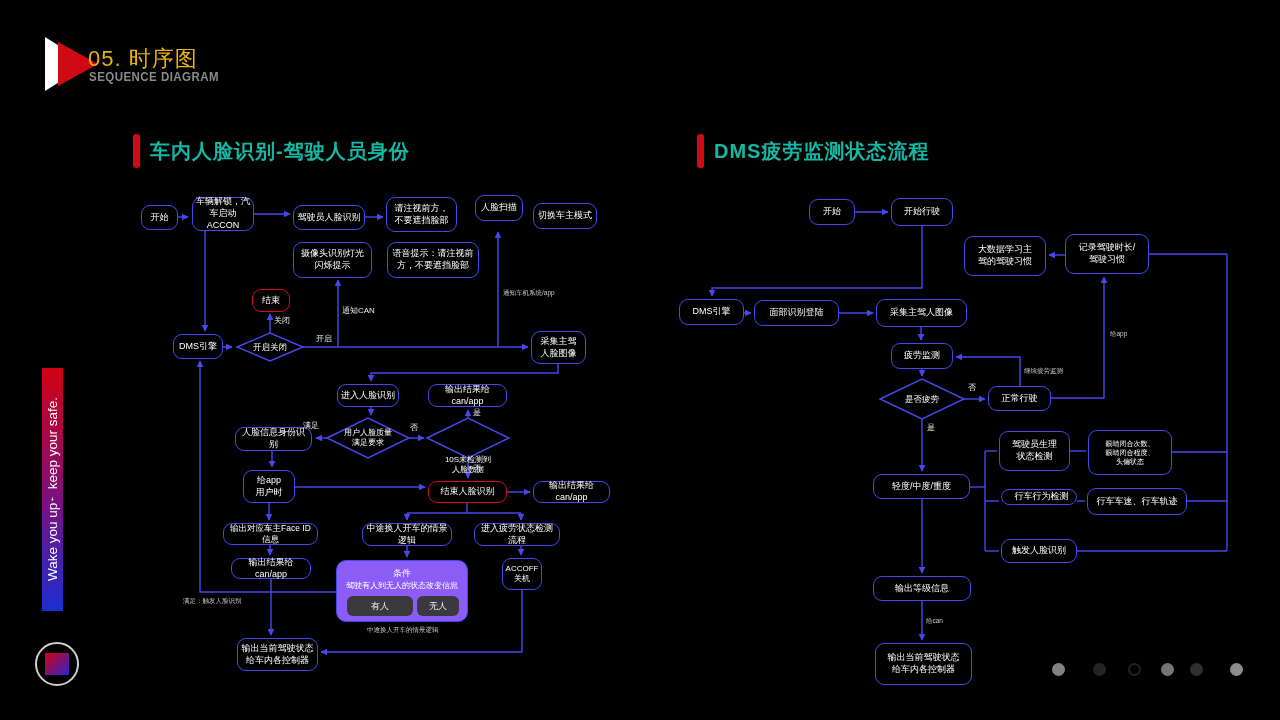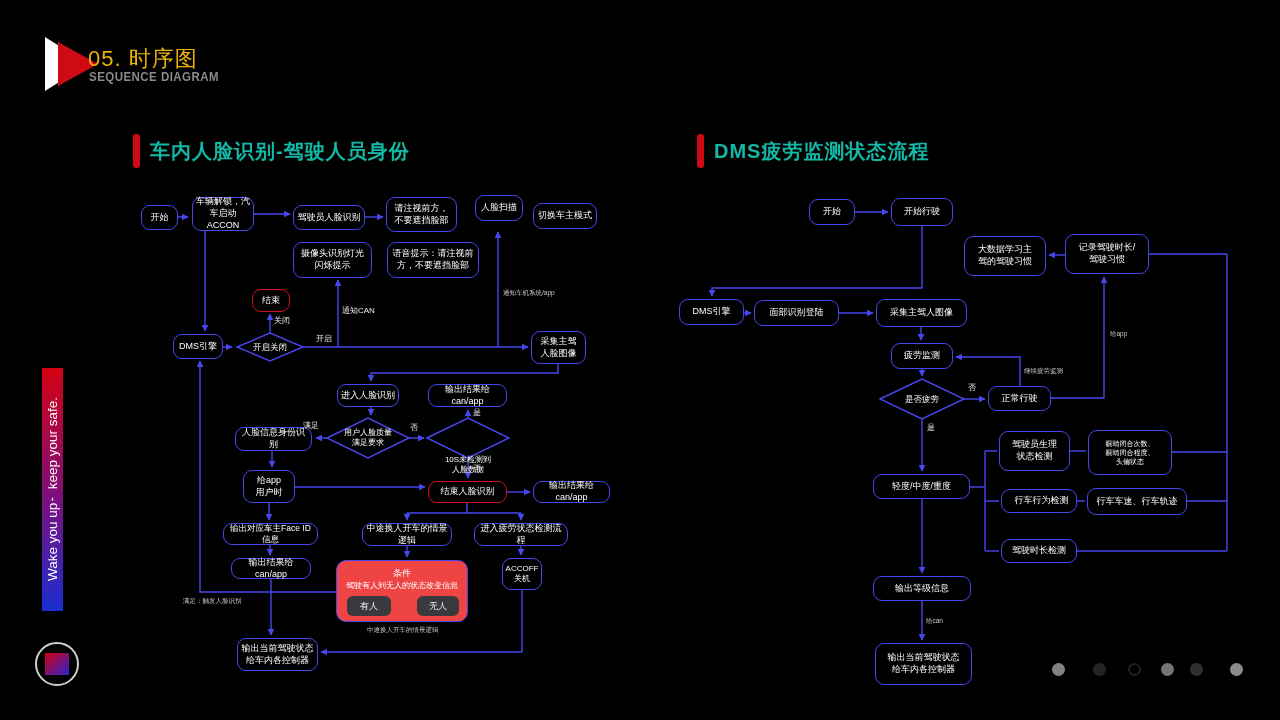--- a/index.html
+++ b/index.html
@@ -15,21 +15,21 @@
   
   .node{position:absolute;box-sizing:border-box;display:flex;align-items:center;justify-content:center;
         text-align:center;background:#000;border:1.5px solid #4747ee;border-radius:9px;color:#fff;
         font-size:9px;line-height:1.3;white-space:pre-line;padding:1px 3px;}
   .node.red{border-color:#d0101c;}
   .dtext{position:absolute;display:flex;align-items:center;justify-content:center;text-align:center;
          color:#fff;font-size:8.5px;line-height:1.25;white-space:pre-line;}
   .elabel{position:absolute;color:#e9e9e9;font-size:8px;white-space:nowrap;}
   .elabel.tiny{font-size:6.5px;color:#c9c9c9;}
   
-  .condbox{position:absolute;box-sizing:border-box;background:#ef4444;border:1.5px solid #4747ee;border-radius:10px;}
+  .condbox{position:absolute;box-sizing:border-box;background:#8b5cf6;border:1.5px solid #4747ee;border-radius:10px;}
   .cond-title{position:absolute;top:6px;left:0;width:100%;text-align:center;color:#fff;font-size:9px;}
   .cond-desc{position:absolute;top:19px;left:0;width:100%;text-align:center;color:#fff;font-size:8px;}
   .cbtn{position:absolute;background:#3a3a3e;border-radius:6px;color:#f2f2f2;font-size:9px;
         display:flex;align-items:center;justify-content:center;cursor:pointer;}
   
   .tagbar{position:absolute;left:42px;top:368px;width:21px;height:243px;
           background:linear-gradient(180deg,#d30012 0%,#7a1080 55%,#1b2ed0 100%);
           display:flex;align-items:center;justify-content:center;}
   .tagbar span{writing-mode:vertical-rl;transform:rotate(180deg);color:#fff;font-size:13.5px;white-space:nowrap;}
   
@@ -152,26 +152,26 @@
   <div class="dtext" style="left:328px;top:420px;width:80px;height:36px;font-size:8px;">用户人脸质量
 满足要求</div>
   <div class="dtext" style="left:428px;top:420px;width:80px;height:36px;font-size:8px;margin-top:27px;">10S未检测到
 人脸数据</div>
   <div class="node" style="left:243px;top:470px;width:52px;height:33px;">给app
 用户时</div>
   <div class="node red" style="left:428px;top:481px;width:79px;height:22px;">结束人脸识别</div>
   <div class="node" style="left:533px;top:481px;width:77px;height:22px;">输出结果给can/app</div>
   <div class="node" style="left:223px;top:523px;width:95px;height:22px;font-size:8.5px;">输出对应车主Face ID信息</div>
   <div class="node" style="left:362px;top:523px;width:90px;height:23px;">中途换人开车的情景逻辑</div>
-  <div class="node" style="left:474px;top:523px;width:94px;height:23px;">进入疲劳状态检测流程</div>
+  <div class="node" style="left:474px;top:523px;width:86px;height:23px;">进入疲劳状态检测流程</div>
   <div class="node" style="left:231px;top:558px;width:80px;height:21px;">输出结果给can/app</div>
   <div class="condbox" style="left:336px;top:560px;width:132px;height:62px;">
     <div class="cond-title">条件</div>
     <div class="cond-desc">驾驶有人到无人的状态改变信息</div>
-    <div class="cbtn" style="left:10px;top:35px;width:44px;height:20px;">有人</div>
+    <div class="cbtn" style="left:10px;top:35px;width:66px;height:20px;">有人</div>
     <div class="cbtn" style="left:80px;top:35px;width:42px;height:20px;">无人</div>
   </div>
   <div class="node" style="left:502px;top:558px;width:40px;height:32px;font-size:8px;">ACCOFF
 关机</div>
   <div class="node" style="left:237px;top:638px;width:81px;height:33px;">输出当前驾驶状态
 给车内各控制器</div>
 
   <div class="elabel" style="left:274px;top:315px;">关闭</div>
   <div class="elabel" style="left:316px;top:333px;">开启</div>
   <div class="elabel" style="left:342px;top:305px;">通知CAN</div>
@@ -194,23 +194,23 @@
   <div class="node" style="left:876px;top:299px;width:91px;height:28px;">采集主驾人图像</div>
   <div class="node" style="left:891px;top:343px;width:62px;height:26px;">疲劳监测</div>
   <div class="dtext" style="left:884px;top:390px;width:76px;height:18px;">是否疲劳</div>
   <div class="node" style="left:988px;top:386px;width:63px;height:25px;">正常行驶</div>
   <div class="node" style="left:873px;top:474px;width:97px;height:25px;">轻度/中度/重度</div>
   <div class="node" style="left:999px;top:431px;width:71px;height:40px;">驾驶员生理
 状态检测</div>
   <div class="node" style="left:1088px;top:430px;width:84px;height:45px;font-size:7px;">眼睛闭合次数、
 眼睛闭合程度、
 头偏状态</div>
-  <div class="node" style="left:1001px;top:489px;width:76px;height:24px;padding-left:8px;">行车行为检测</div>
+  <div class="node" style="left:1001px;top:489px;width:76px;height:16px;padding-left:8px;">行车行为检测</div>
   <div class="node" style="left:1087px;top:488px;width:100px;height:27px;">行车车速、行车轨迹</div>
-  <div class="node" style="left:1001px;top:539px;width:76px;height:24px;">驾驶时长检测</div>
+  <div class="node" style="left:1001px;top:539px;width:76px;height:24px;">触发人脸识别</div>
   <div class="node" style="left:873px;top:576px;width:98px;height:25px;">输出等级信息</div>
   <div class="node" style="left:875px;top:643px;width:97px;height:42px;">输出当前驾驶状态
 给车内各控制器</div>
 
   <div class="elabel" style="left:968px;top:382px;">否</div>
   <div class="elabel" style="left:927px;top:422px;">是</div>
   <div class="elabel tiny" style="left:1024px;top:367px;">继续疲劳监测</div>
   <div class="elabel tiny" style="left:1110px;top:330px;">给app</div>
   <div class="elabel tiny" style="left:926px;top:617px;">给can</div>
 

